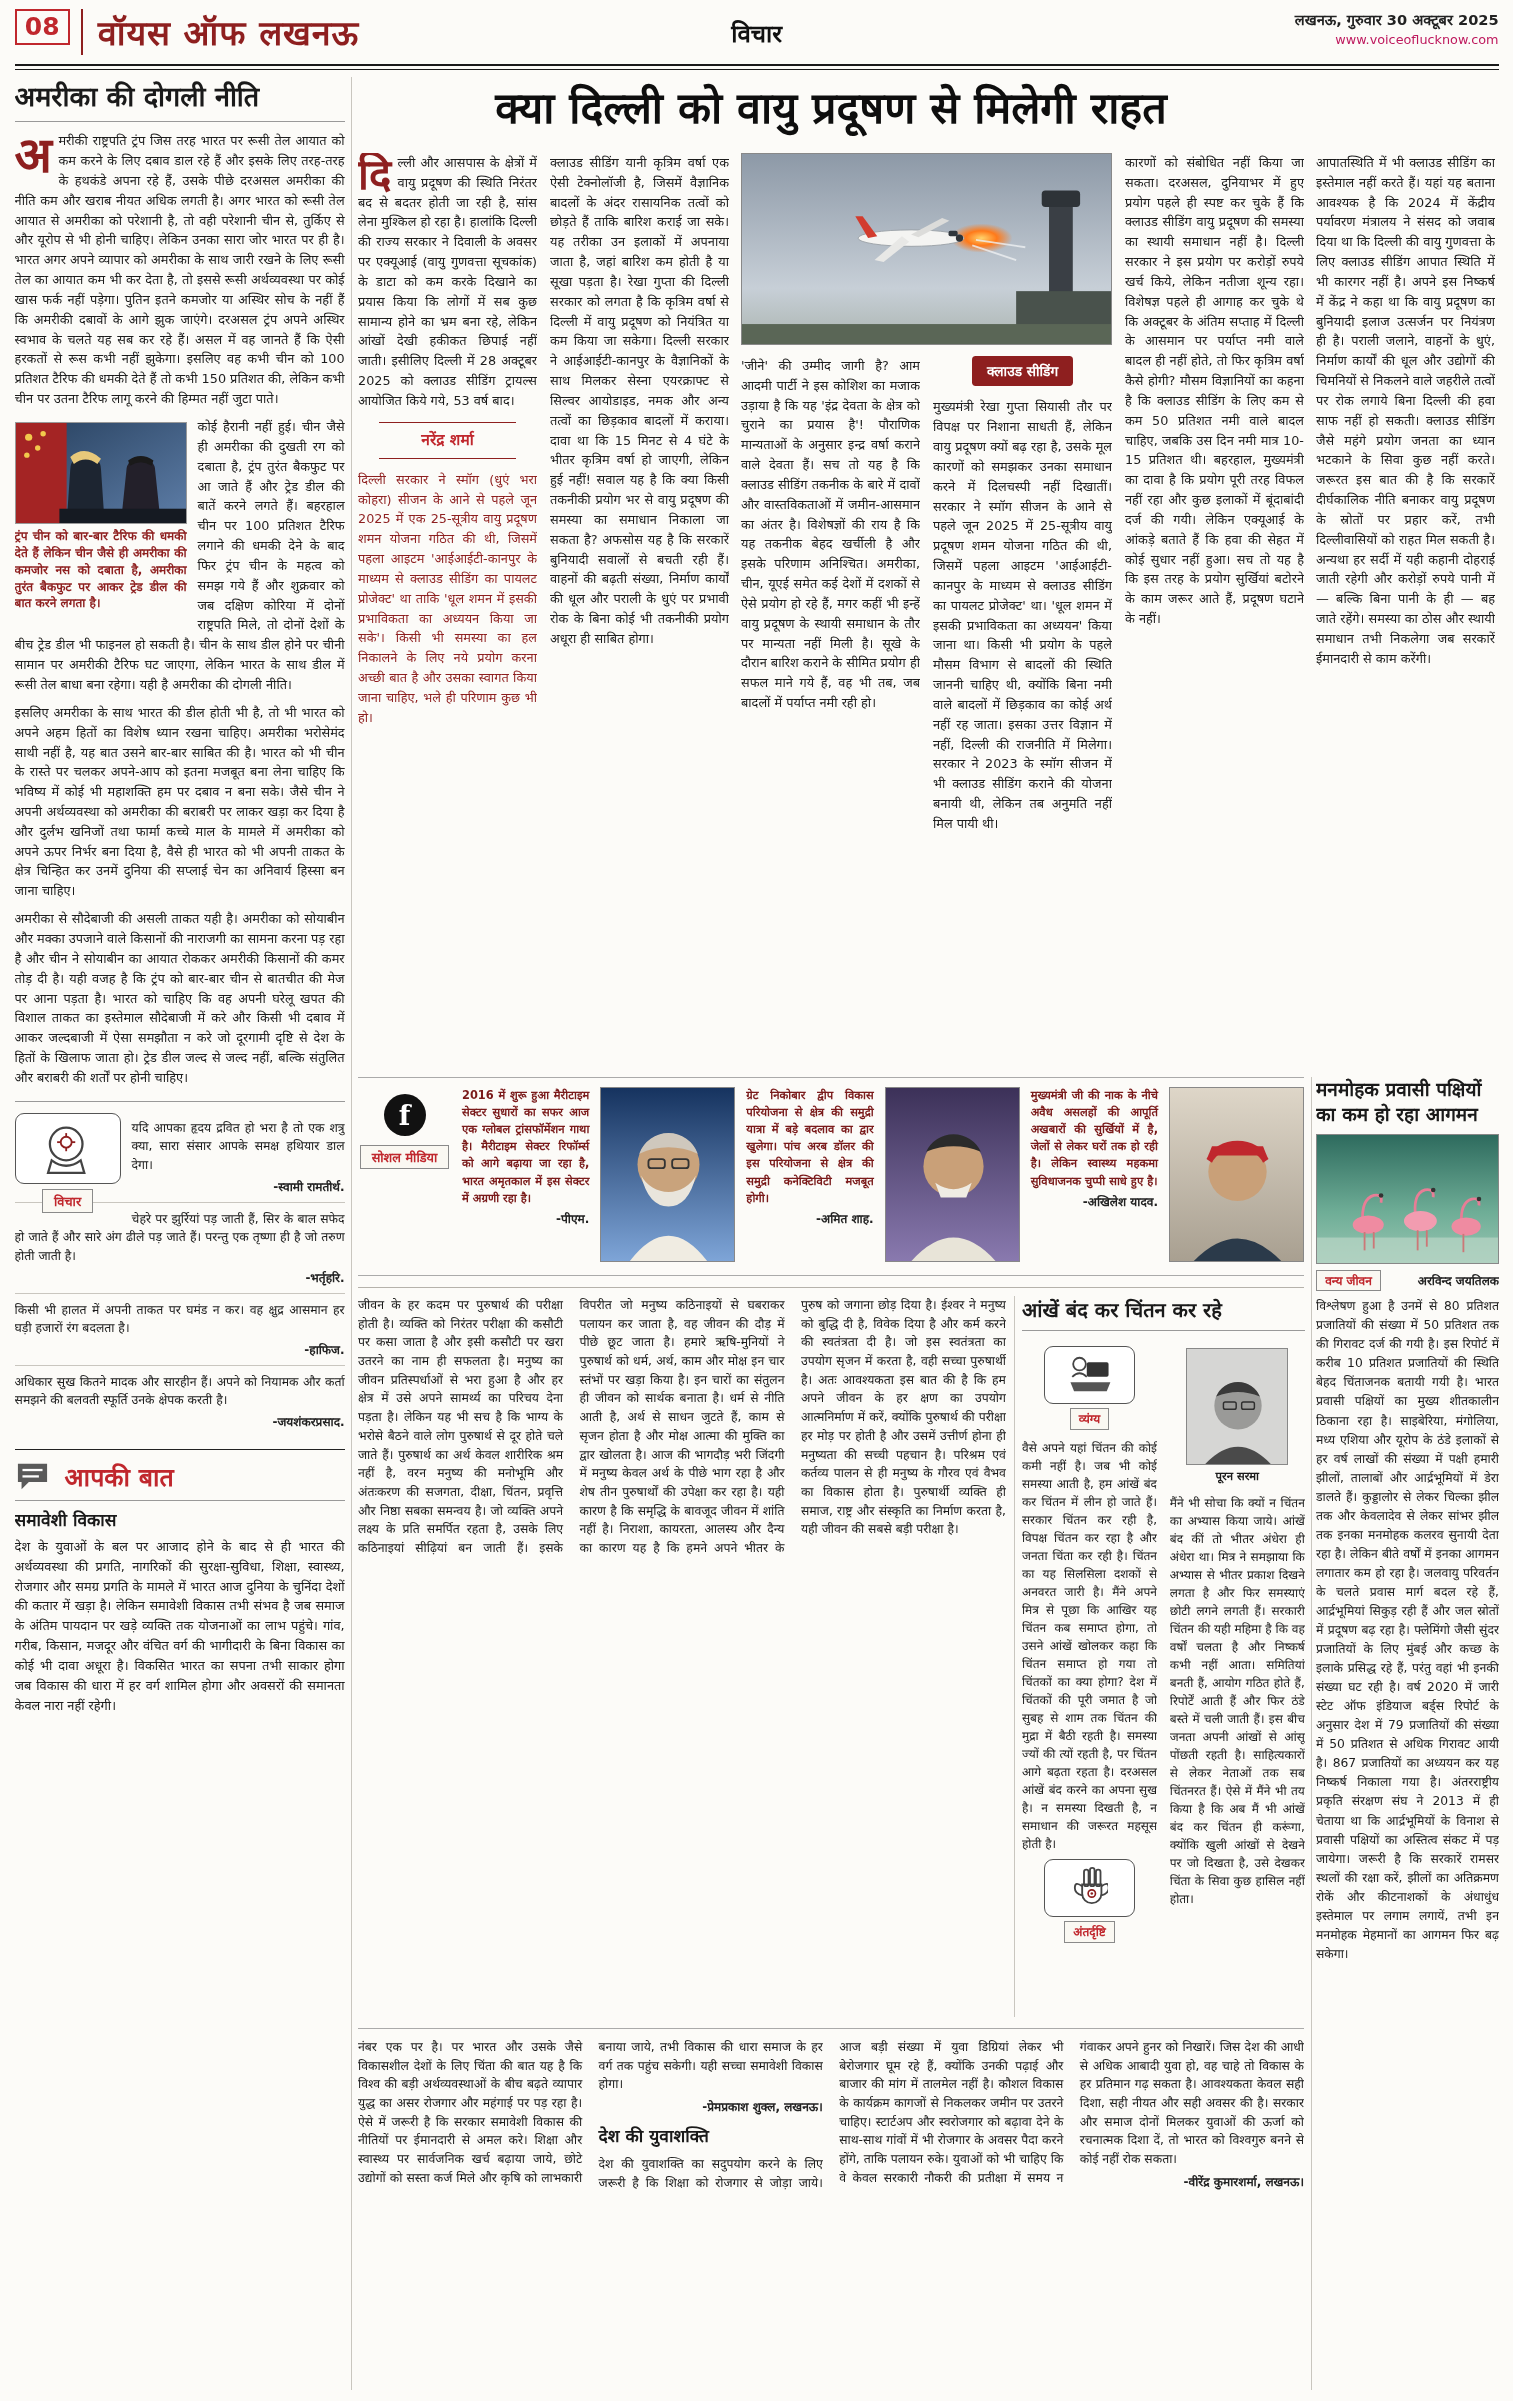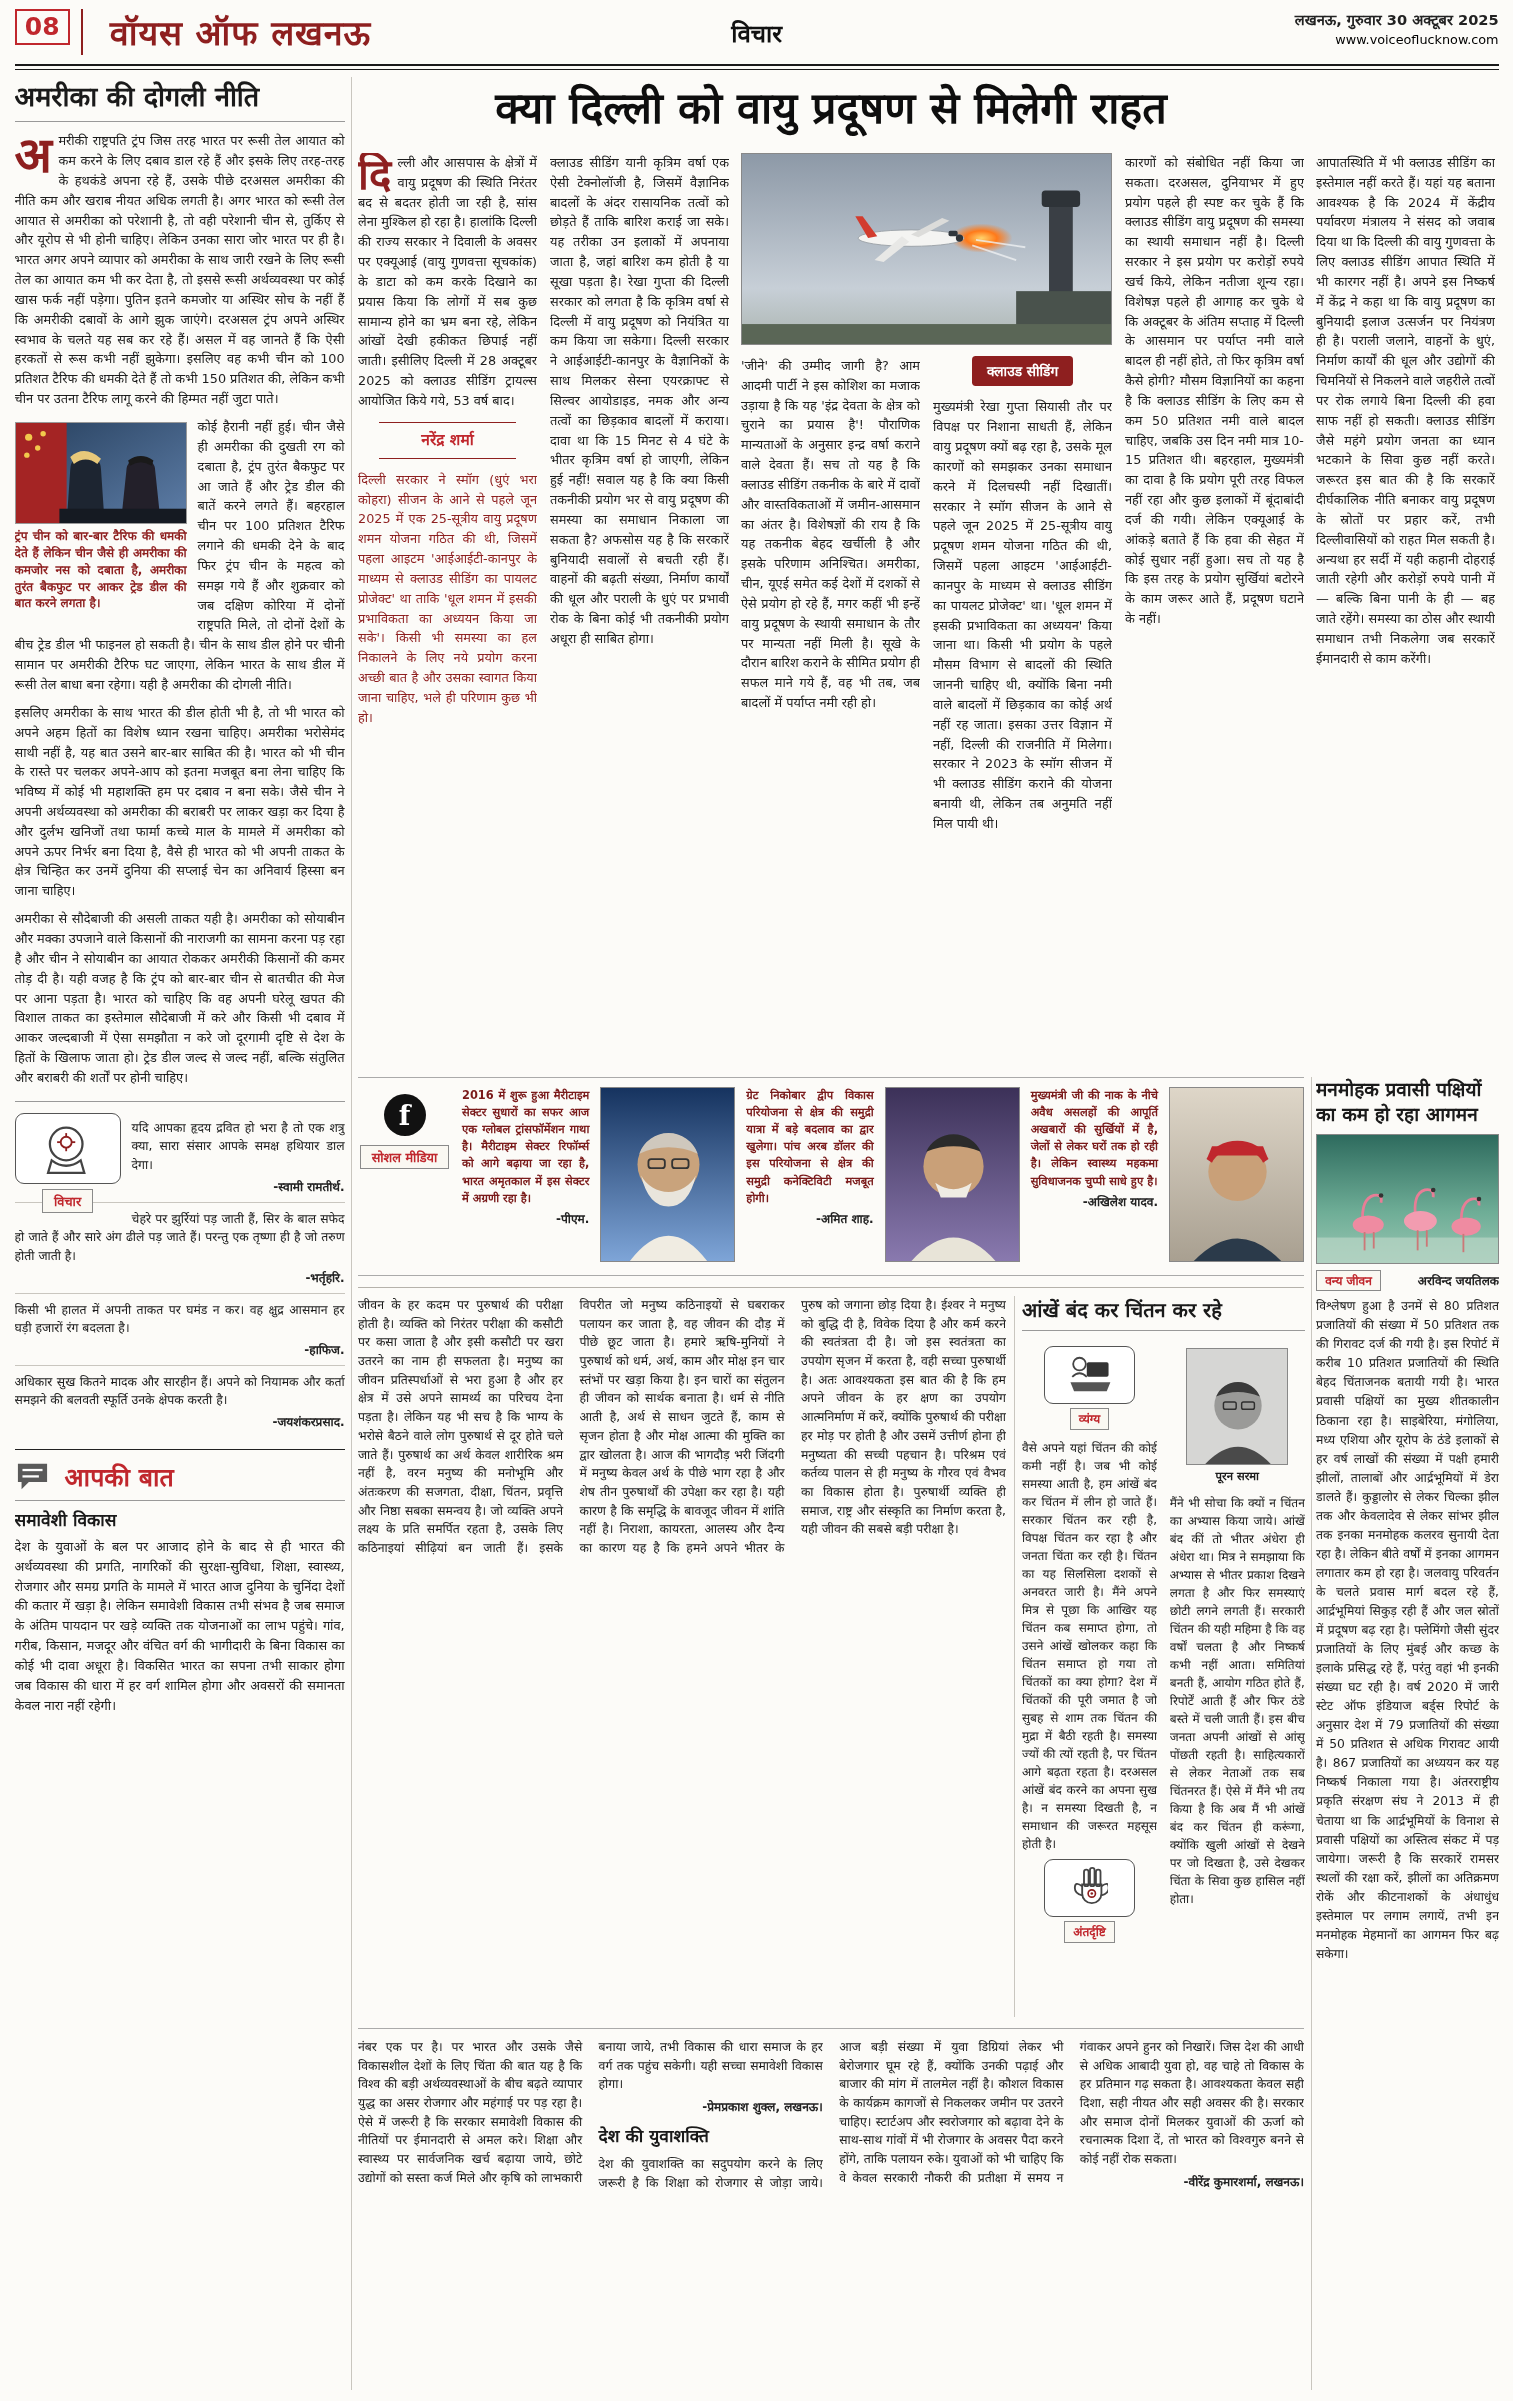--- a/index.html
+++ b/index.html
@@ -3,25 +3,25 @@
 <meta charset="utf-8">
 <style>
   * { margin:0; padding:0; box-sizing:border-box; }
   html,body { background:#e9e7e2; }
   body { font-family:"DejaVu Sans","Liberation Sans",sans-serif; color:#1a1a1a; }
   .page { position:relative; width:1513px; height:2401px; background:#fcfbf8; margin:0 auto; overflow:hidden; }
 
   
   .header { position:absolute; left:14.6px; top:9px; width:1484px; height:53px; display:flex; align-items:flex-start; }
   .pageno { border:2.7px solid #c0272d; color:#c0272d; font-weight:bold; font-size:25px; padding:0.9px 8.2px; line-height:1.2; }
-  .masthead { font-size:34px; font-weight:bold; color:#8e1f1f; margin-left:11px; letter-spacing:0.9px; border-left:2.7px solid #8e1f1f; padding-left:27px; }
+  .masthead { font-size:34px; font-weight:bold; color:#8e1f1f; margin-left:11px; letter-spacing:0.9px; border-left:2.7px solid #8e1f1f; padding-left:15px; }
   .section-center { position:absolute; left:50%; transform:translateX(-50%); top:7.3px; font-size:24px; font-weight:bold; color:#111; }
   .header-right { margin-left:auto; text-align:right; }
   .hr-line1 { font-size:14.6px; font-weight:bold; color:#222; }
-  .hr-line2 { font-size:12.8px; color:#000000; margin-top:2.7px; }
+  .hr-line2 { font-size:12.8px; color:#be185d; margin-top:2.7px; }
   .header-rule { position:absolute; left:14.6px; top:64px; width:1484px; height:5.5px; border-top:2.7px solid #1a1a1a; border-bottom:0.9px solid #1a1a1a; }
 
   
   .bodytext { font-size:12.8px; line-height:1.55; text-align:justify; color:#1c1c1c; }
   .dropcap { float:left; font-size:49px; line-height:0.85; font-weight:bold; color:#8e1f1f; padding:3.7px 6.4px 0 0; }
   .label-box { display:inline-block; border:0.9px solid #8a8a8a; color:#c0272d; font-weight:bold; font-size:12.8px; padding:1.8px 11px; background:#faf8f2; }
   .attr { text-align:right; font-weight:bold; font-size:12px; color:#222; margin-top:3.7px; }
   .vdiv { position:absolute; width:0.9px; background:#c9c6bf; }
   .hdiv { position:absolute; height:0.9px; background:#b5b2ab; }
 

